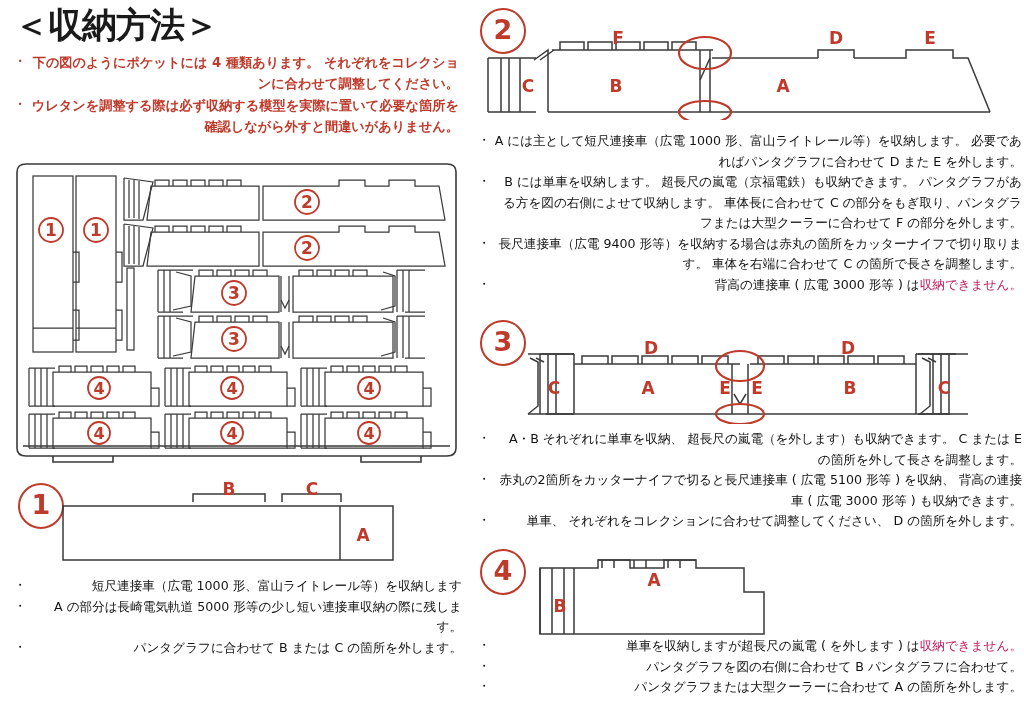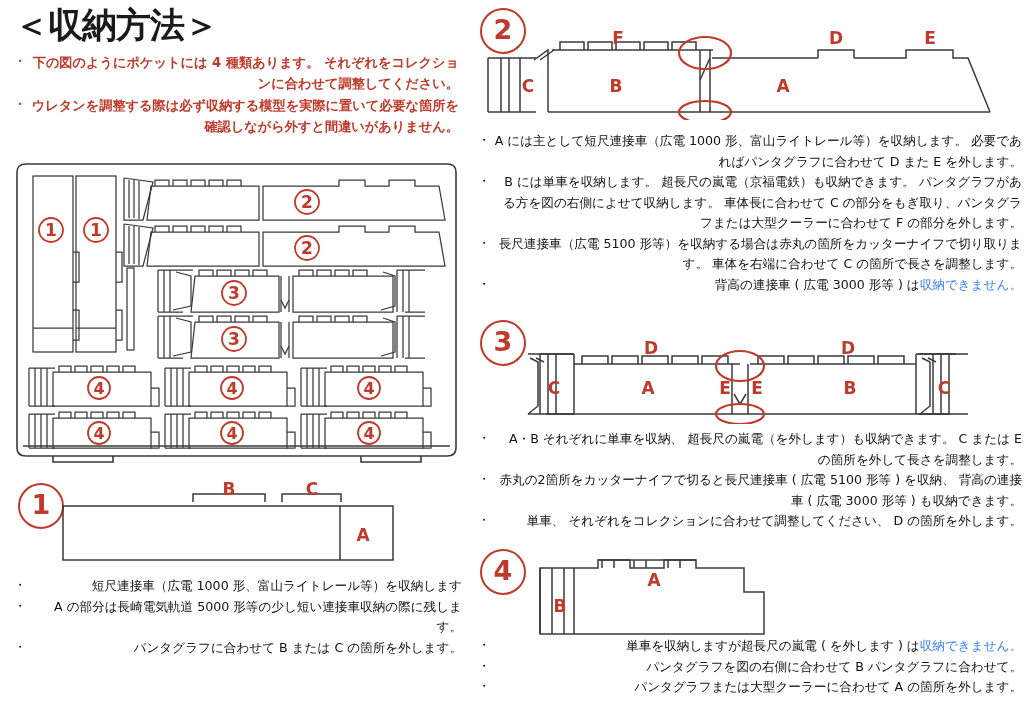--- a/index.html
+++ b/index.html
@@ -57,21 +57,21 @@
     flex: 0 0 auto;
     width: 15px;
     text-align: left;
     font-size: 12px;
     line-height: 1.63;
   }
   .bullet-txt {
     flex: 1 1 auto;
     text-align: right;
   }
-  .warn { color: #3b82f6; }
+  .warn { color: #be185d; }
 
   
   #intro-bullets {
     left: 14px; top: 52px;
     width: 445px;
     font-size: 13.2px;
     line-height: 1.62;
   }
 
   
@@ -401,21 +401,21 @@
       <div class="bullet-row">
         <span class="bullet-dot">・</span>
         <span class="bullet-txt">A には主として短尺連接車（広電 1000 形、富山ライトレール等）を収納します。 必要であればパンタグラフに合わせて D また E を外します。</span>
       </div>
       <div class="bullet-row">
         <span class="bullet-dot">・</span>
         <span class="bullet-txt">B には単車を収納します。 超長尺の嵐電（京福電鉄）も収納できます。 パンタグラフがある方を図の右側によせて収納します。 車体長に合わせて C の部分をもぎ取り、パンタグラフまたは大型クーラーに合わせて F の部分を外します。</span>
       </div>
       <div class="bullet-row">
         <span class="bullet-dot">・</span>
-        <span class="bullet-txt">長尺連接車（広電 5100 形等）を収納する場合は赤丸の箇所をカッターナイフで切り取ります。 車体を右端に合わせて C の箇所で長さを調整します。</span>
+        <span class="bullet-txt">長尺連接車（広電 9400 形等）を収納する場合は赤丸の箇所をカッターナイフで切り取ります。 車体を右端に合わせて C の箇所で長さを調整します。</span>
       </div>
       <div class="bullet-row">
         <span class="bullet-dot">・</span>
         <span class="bullet-txt"><span>背高の連接車 ( 広電 3000 形等 ) は</span><span class="warn">収納できません。</span></span>
       </div>
     </div>
 
     <div class="bignum" style="left:10px; top:320px;">3</div>
 
     <div class="sect-dia" style="left:8px; top:322px;">

